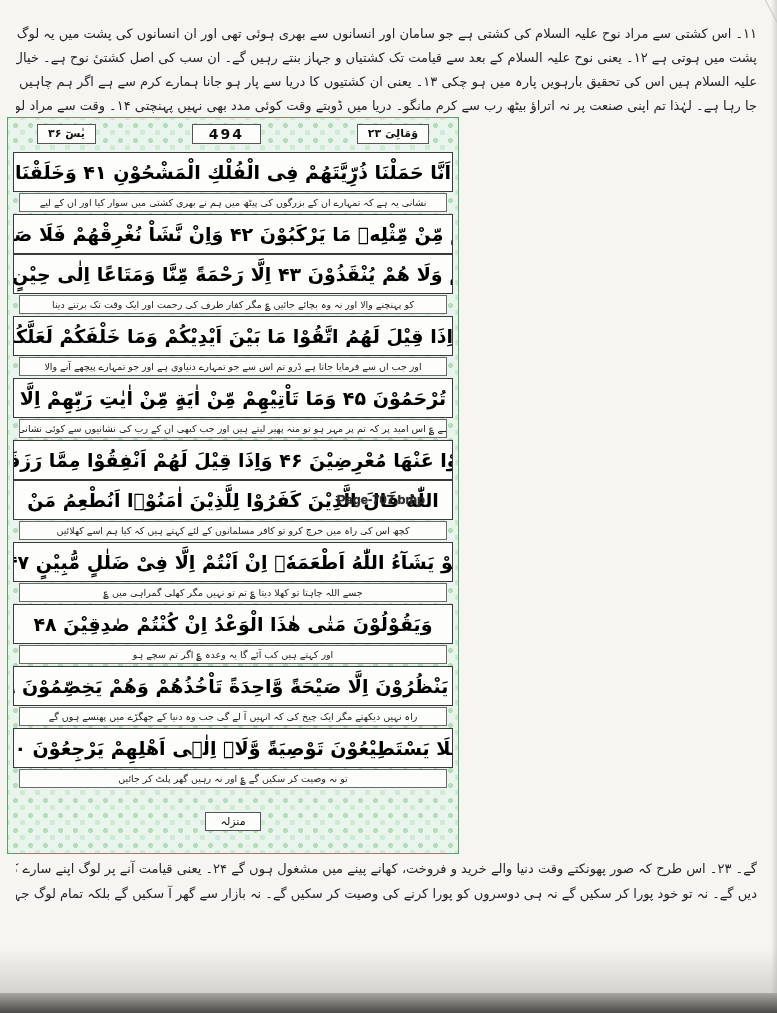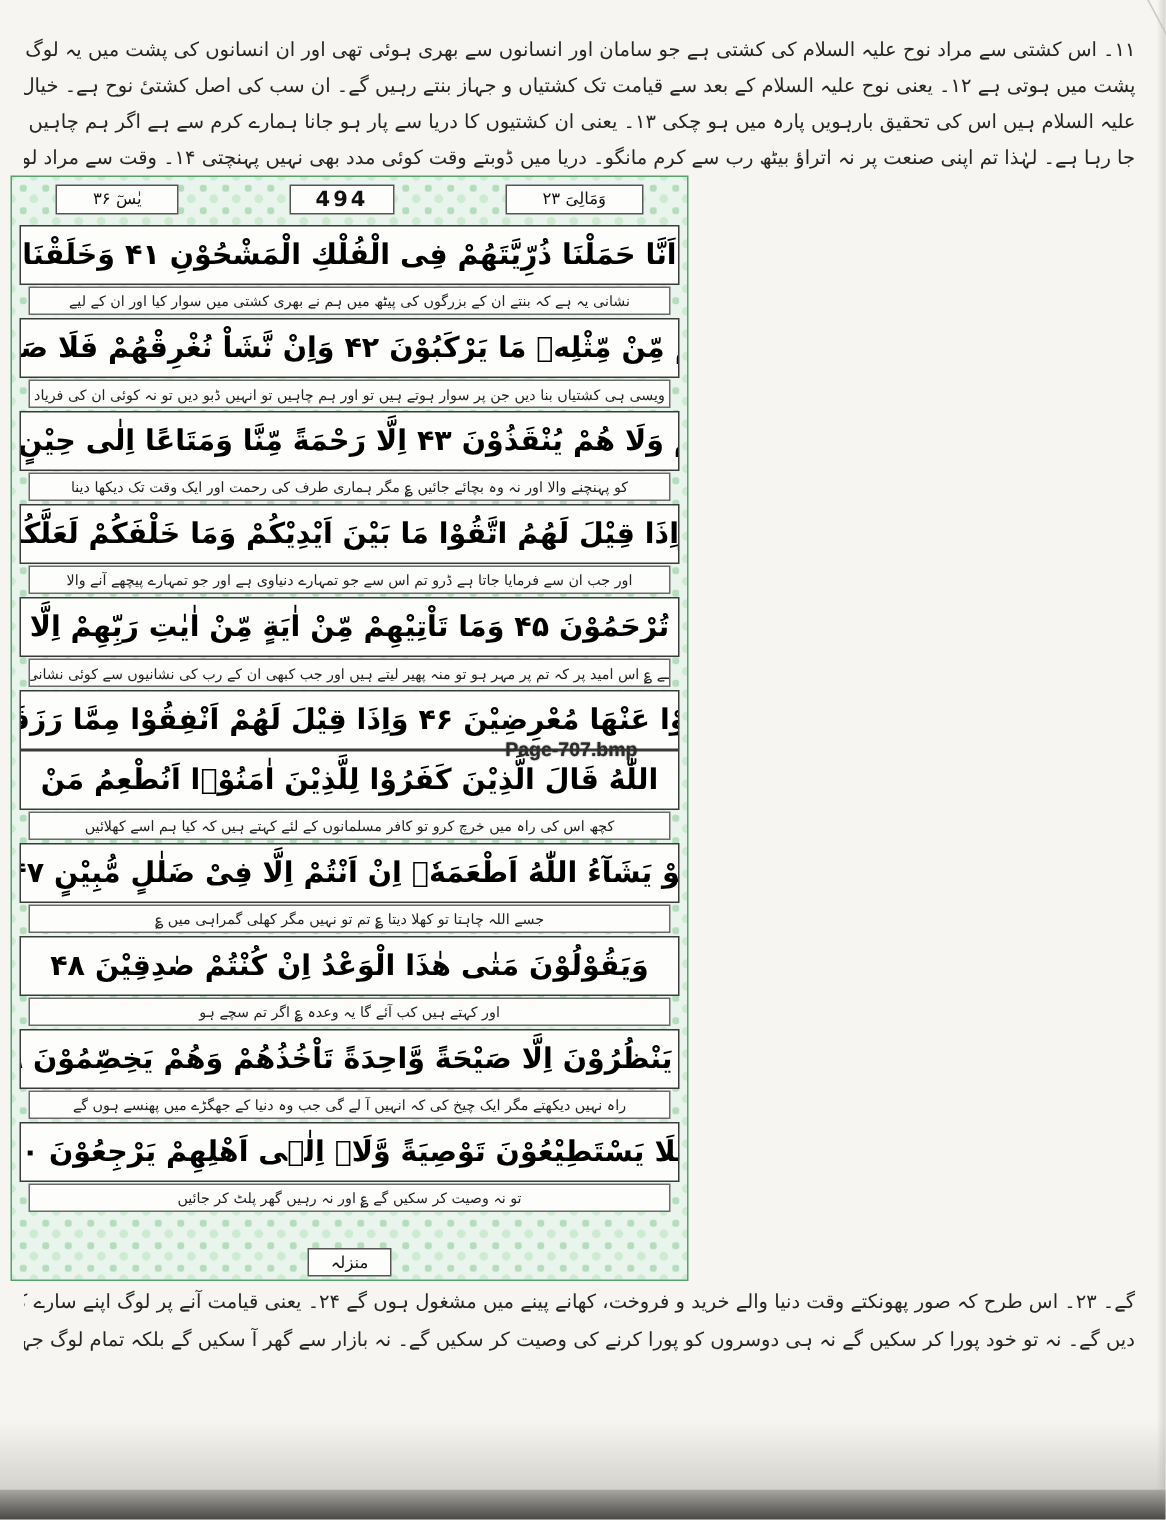--- a/index.html
+++ b/index.html
@@ -45,22 +45,23 @@
     background-position:0 0,7px 7px;
     display:flex;flex-direction:column;
     padding:3px;
   }
   .qheader{
     height:24px;display:flex;direction:rtl;align-items:center;
     justify-content:space-between;padding:0 26px;margin:2px 0 3px;
   }
   .hdr-box{
     background:#fdfdfb;border:1px solid #555;
-    font-size:11px;line-height:18px;padding:0 24px;color:#111;
+    font-size:11px;line-height:18px;padding:0 10px;color:#111;
     white-space:nowrap;
+    font-weight:bold;
   }
   .hdr-box.page-no{font-weight:bold;font-size:14px;letter-spacing:2px;padding:0 16px;}
   .qinner{
     flex:1;display:flex;flex-direction:column;justify-content:space-between;
     background:transparent;margin:4px 2px;
   }
   .ar-line{
     background:#fdfdfb;border:1px solid #3a3a3a;
     height:38px;display:flex;align-items:center;justify-content:center;
     direction:rtl;white-space:nowrap;overflow:hidden;
@@ -179,27 +180,26 @@
 <div class="ruku-marker">۳ ؏ ۲</div>
 
 <div class="qbox">
   <div class="qheader">
     <span class="hdr-box">وَمَالِیَ ۲۳</span>
     <span class="hdr-box page-no">494</span>
     <span class="hdr-box">یٰسٓ ۳۶</span>
   </div>
   <div class="qinner">
   <div class="ar-line">اَنَّا حَمَلْنَا ذُرِّیَّتَهُمْ فِی الْفُلْكِ الْمَشْحُوْنِ ۴۱ وَخَلَقْنَا</div>
-  <div class="ur-line">نشانی یہ ہے کہ بنتے ان کے بزرگوں کی پیٹھ میں ہم نے بھری کشتی میں سوار کیا اور ان کے لیے</div>
+  <div class="ur-line">نشانی یہ ہے کہ تمہارے ان کے بزرگوں کی پیٹھ میں ہم نے بھری کشتی میں سوار کیا اور ان کے لیے</div>
 
   <div class="ar-line">لَهُمْ مِّنْ مِّثْلِهٖ مَا یَرْكَبُوْنَ ۴۲ وَاِنْ نَّشَاْ نُغْرِقْهُمْ فَلَا صَرِیْخَ</div>
-  <div class="ur-line">ویسی ہی کشتیاں بنا دیں جن پر سوار ہوتے ہیں تو اور ہم چاہیں تو انہیں ڈبو دیں تو نہ کوئی ان کی فریاد</div>
 
   <div class="ar-line">لَهُمْ وَلَا هُمْ یُنْقَذُوْنَ ۴۳ اِلَّا رَحْمَةً مِّنَّا وَمَتَاعًا اِلٰی حِیْنٍ ۴۴</div>
-  <div class="ur-line">کو پہنچنے والا اور نہ وہ بچائے جائیں ؏ مگر ہماری طرف کی رحمت اور ایک وقت تک دیکھا دینا</div>
+  <div class="ur-line">کو پہنچنے والا اور نہ وہ بچائے جائیں ؏ مگر کفار طرف کی رحمت اور ایک وقت تک برتنے دینا</div>
 
   <div class="ar-line">وَاِذَا قِیْلَ لَهُمُ اتَّقُوْا مَا بَیْنَ اَیْدِیْكُمْ وَمَا خَلْفَكُمْ لَعَلَّكُمْ</div>
   <div class="ur-line">اور جب ان سے فرمایا جاتا ہے ڈرو تم اس سے جو تمہارے دنیاوی ہے اور جو تمہارے پیچھے آنے والا</div>
 
   <div class="ar-line">تُرْحَمُوْنَ ۴۵ وَمَا تَاْتِیْهِمْ مِّنْ اٰیَةٍ مِّنْ اٰیٰتِ رَبِّهِمْ اِلَّا</div>
   <div class="ur-line">ہے ؏ اس امید پر کہ تم پر مہر ہو تو منہ پھیر لیتے ہیں اور جب کبھی ان کے رب کی نشانیوں سے کوئی نشانی</div>
 
   <div class="ar-line">كَانُوْا عَنْهَا مُعْرِضِیْنَ ۴۶ وَاِذَا قِیْلَ لَهُمْ اَنْفِقُوْا مِمَّا رَزَقَكُمُ</div>
 
   <div class="ar-line">اللّٰهُ قَالَ الَّذِیْنَ كَفَرُوْا لِلَّذِیْنَ اٰمَنُوْۤا اَنُطْعِمُ مَنْ</div>

